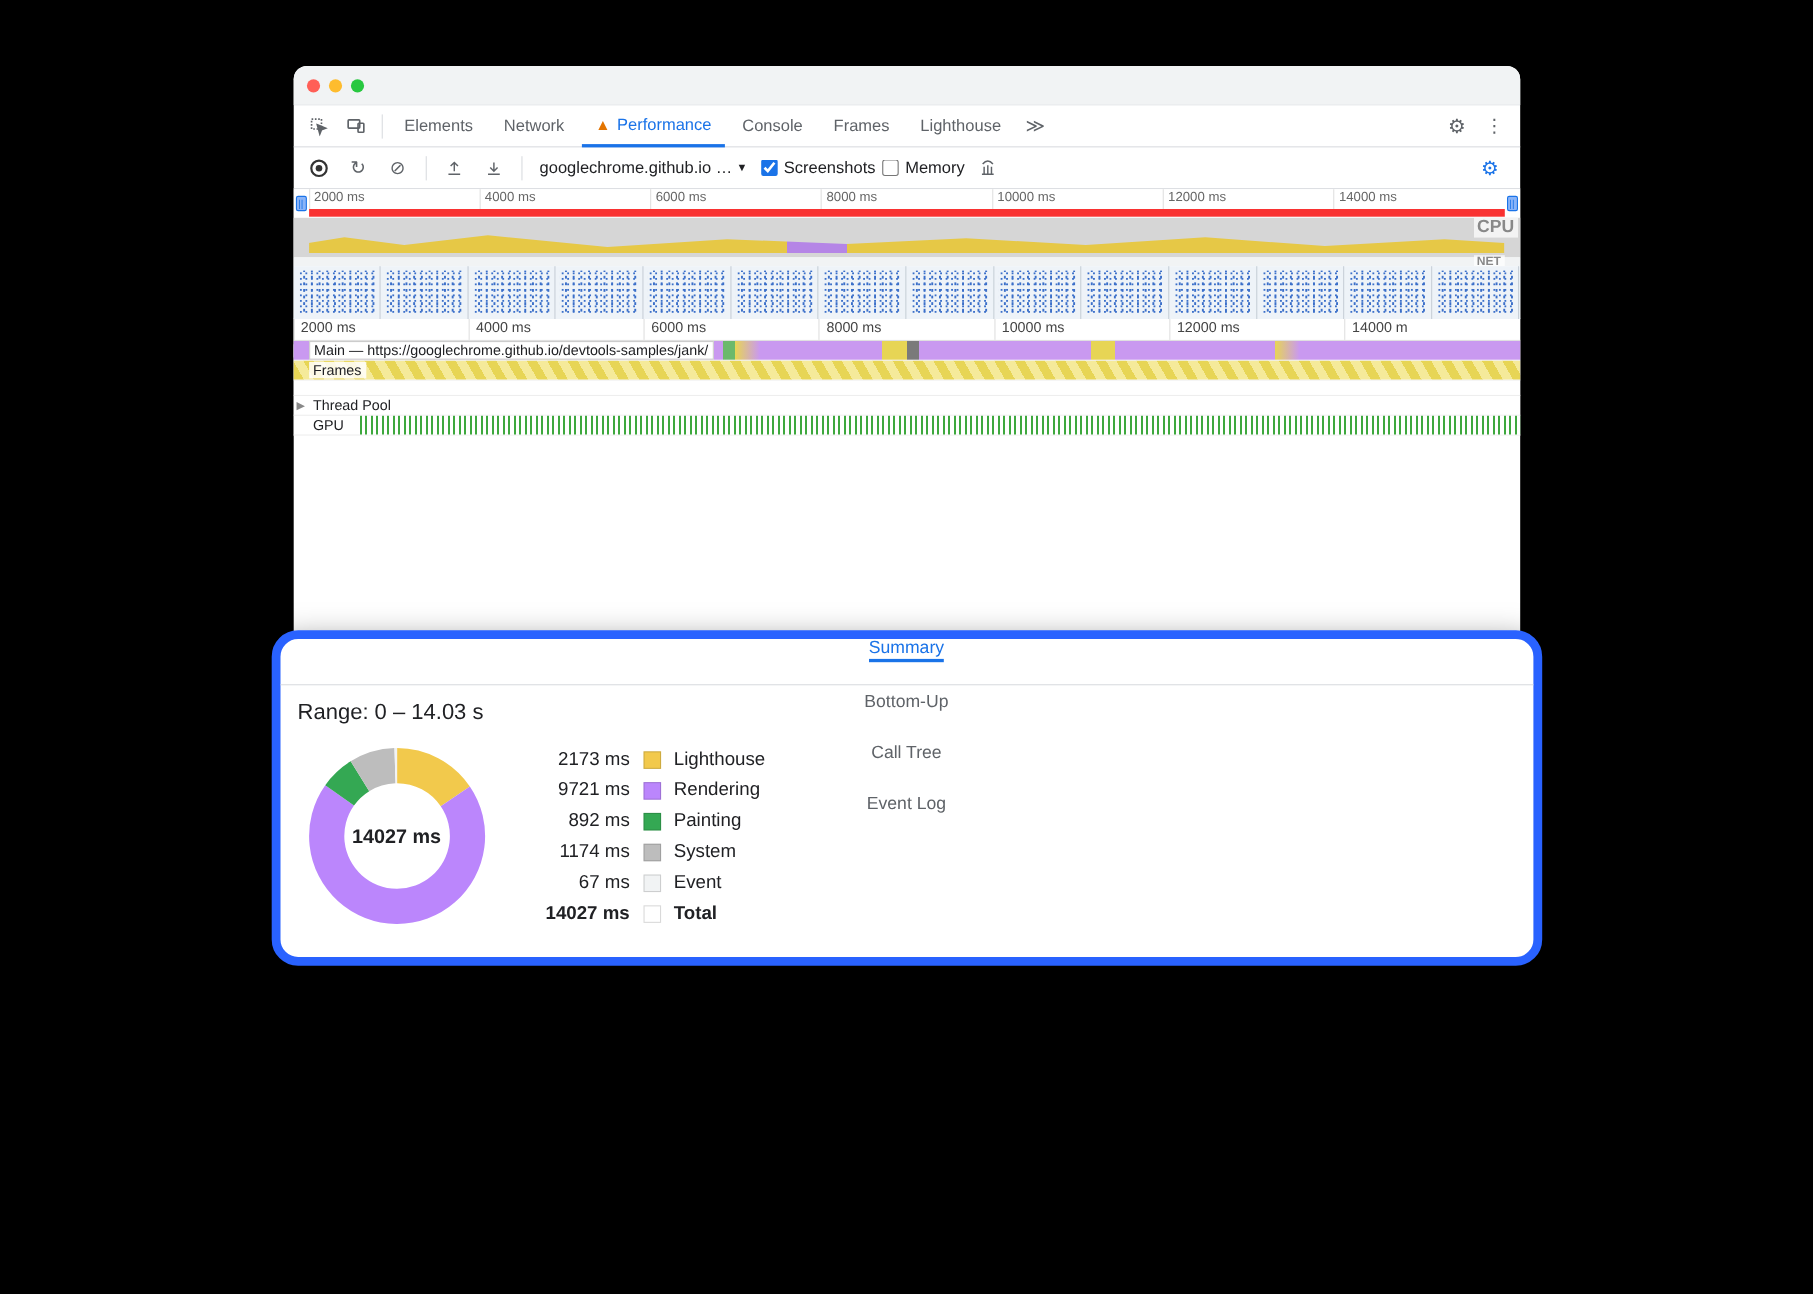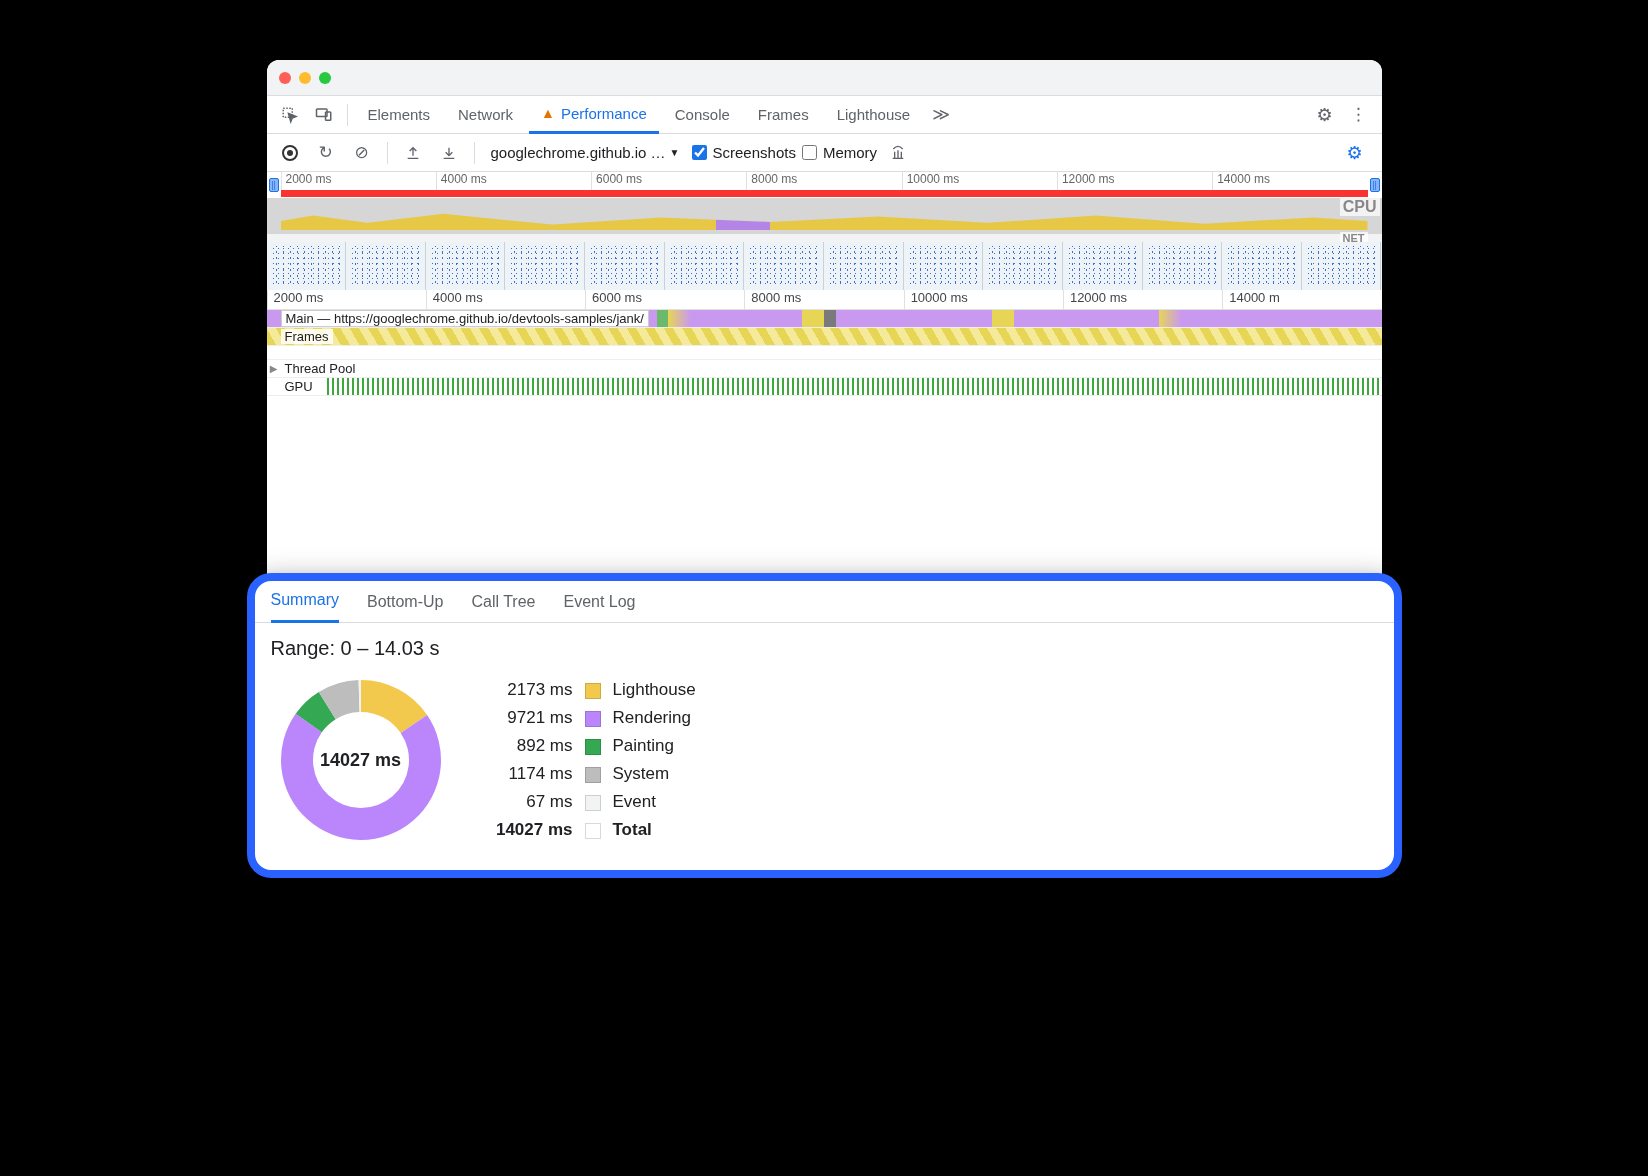--- a/index.html
+++ b/index.html
@@ -126,21 +126,21 @@
     position:absolute;
     left: -20px;
     right: -20px;
     bottom: -68px;
     border: 8px solid #2962ff;
     border-radius: 24px;
     background:#fff;
     padding: 0;
     box-shadow: 0 10px 30px rgba(0,0,0,0.5);
   }
-  .detail-tabs { height:42px; display:flex; align-items:center; gap:28px; padding:0 16px; border-bottom:1px solid #dadce0;}
+  .detail-tabs { height:42px; display:flex; align-items:center; gap:28px; padding:0 16px; border-bottom:1px solid #dadce0;flex-direction:column;}
   .dtab { font-size:16px; color:#5f6368; cursor:pointer; height:42px; display:flex; align-items:center;}
   .dtab.active { color:#1a73e8; border-bottom:3px solid #1a73e8; font-weight:500;}
   .summary-body { padding:14px 16px 20px; }
   .range { font-size:20px; margin-bottom:10px;}
   .sum-layout { display:flex; gap:40px; align-items:center;}
   .donut-wrap { position:relative; width:180px; height:180px;}
   .donut-center { position:absolute; inset:0; display:flex; align-items:center; justify-content:center; font-weight:700; font-size:18px;}
   .legend-table { font-size:17px;}
   .legend-table tr td { padding: 3px 10px 3px 0; white-space:nowrap;}
   .legend-table .val { text-align:right; min-width:90px;}

